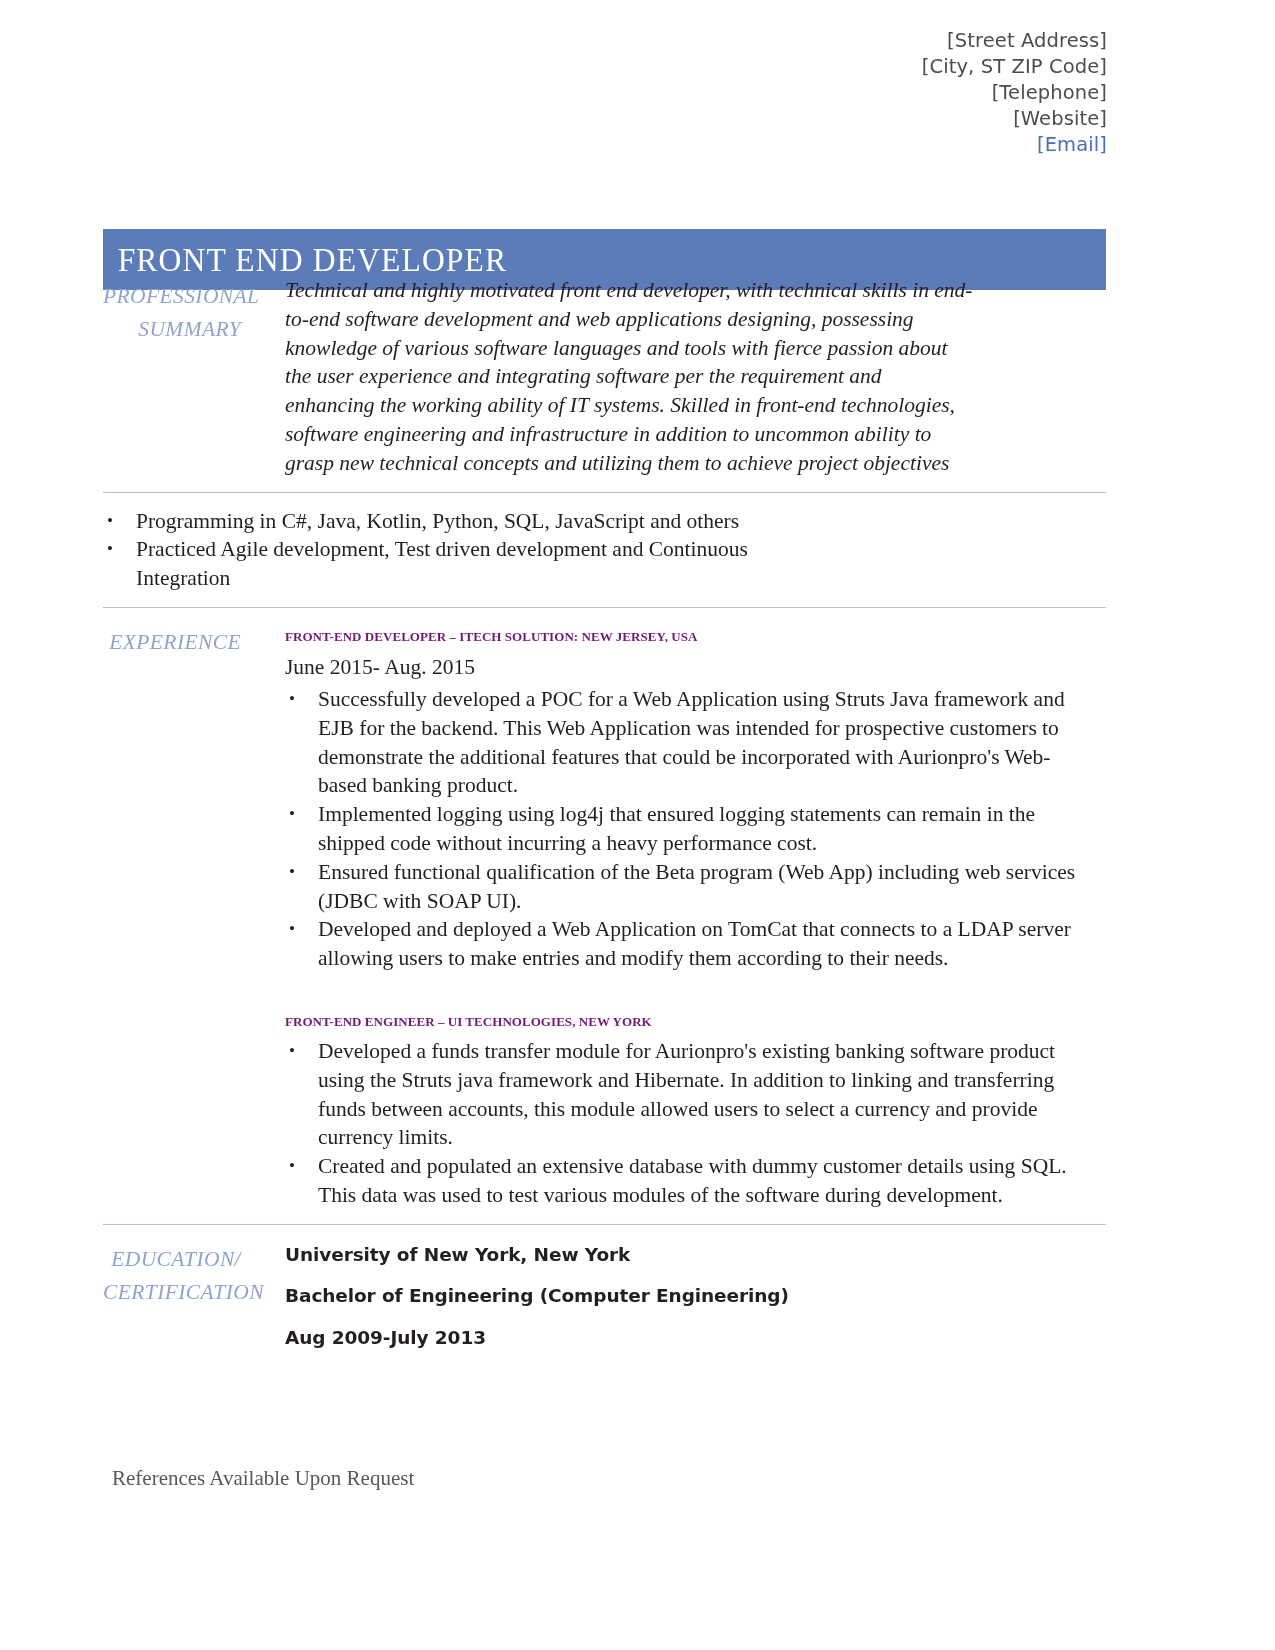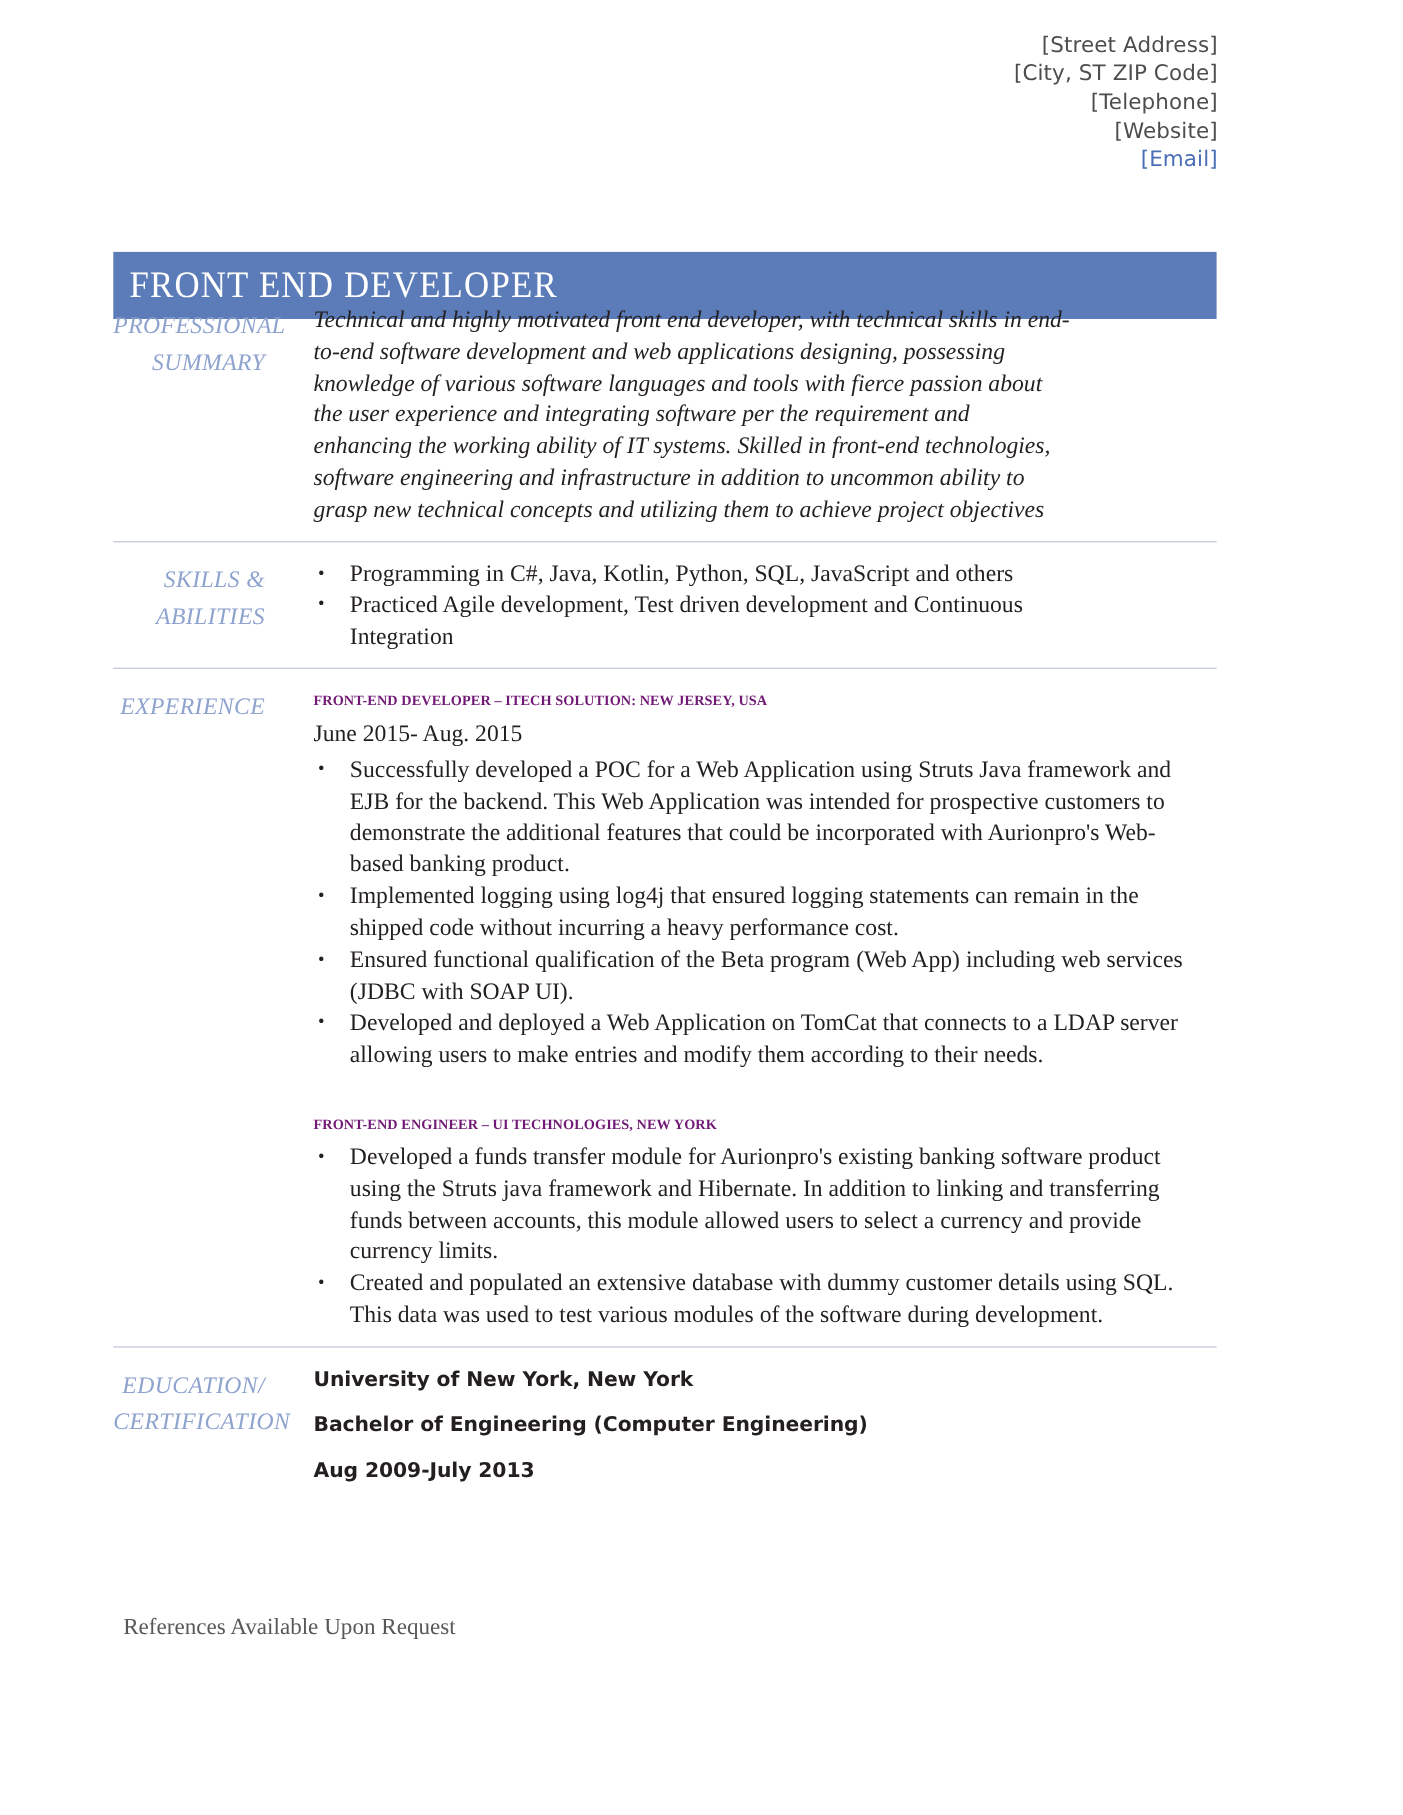--- a/index.html
+++ b/index.html
@@ -199,24 +199,20 @@
       <div class="label-col">
         <span class="lbl-line">PROFESSIONAL</span>
         <span class="lbl-line">SUMMARY</span>
       </div>
       <div class="body-col">
         <p class="summary">Technical and highly motivated front end developer, with technical skills in end-to-end software development and web applications designing, possessing knowledge of various software languages and tools with fierce passion about the user experience and integrating software per the requirement and enhancing the working ability of IT systems. Skilled in front-end technologies, software engineering and infrastructure in addition to uncommon ability to grasp new technical concepts and utilizing them to achieve project objectives</p>
       </div>
     </div>
 
     <div class="section">
-      <div class="label-col">
-        <span class="lbl-line">SKILLS &amp;</span>
-        <span class="lbl-line">ABILITIES</span>
-      </div>
       <div class="body-col">
         <ul class="bullets narrow">
           <li>Programming in C#, Java, Kotlin, Python, SQL, JavaScript and others</li>
           <li>Practiced Agile development, Test driven development and Continuous Integration</li>
         </ul>
       </div>
     </div>
 
     <div class="section">
       <div class="label-col">

